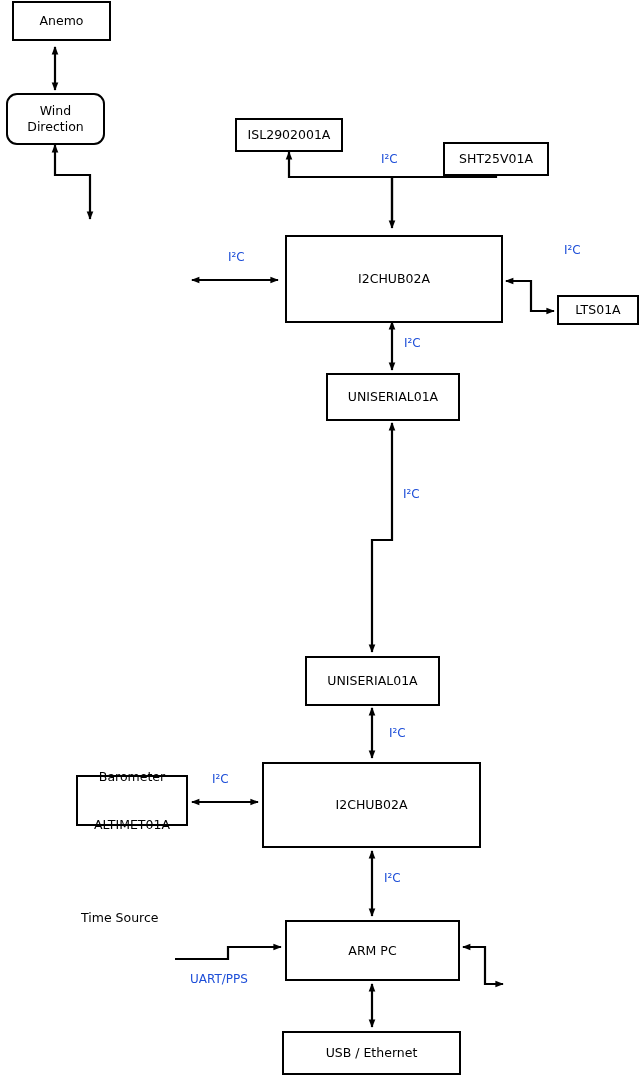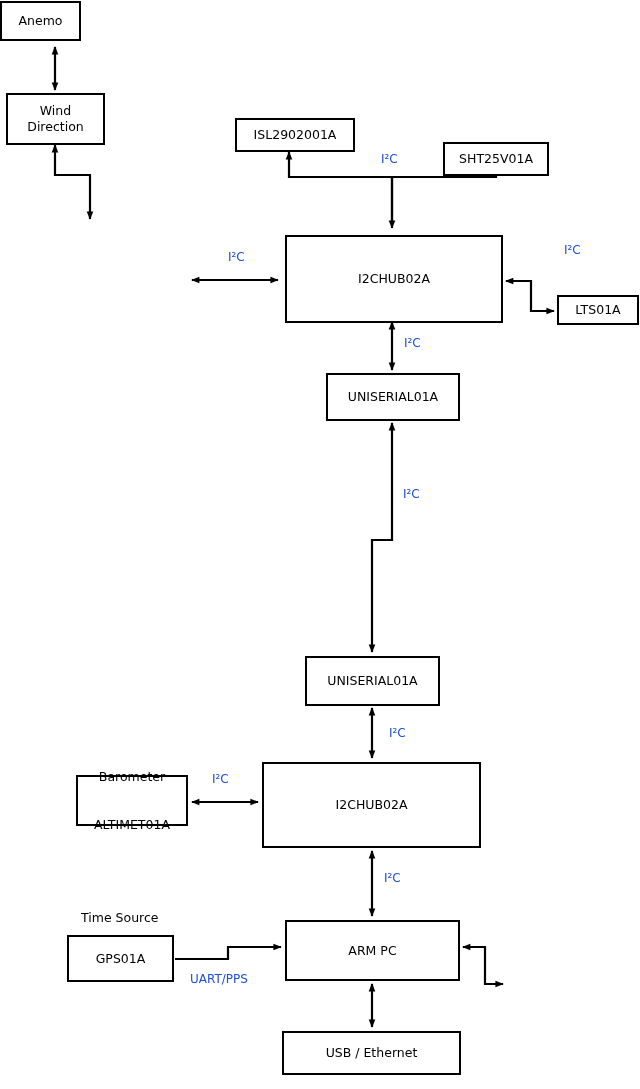--- a/index.html
+++ b/index.html
@@ -93,31 +93,31 @@
       <line x1="372" y1="851" x2="372" y2="916" marker-start="url(#ahs)" marker-end="url(#ah)"></line>
 
       <path d="M175,959 L228,959 L228,947 L281,947" marker-end="url(#ah)"></path>
 
       <path d="M463,947 L485,947 L485,984 L503,984" marker-start="url(#ahs)" marker-end="url(#ah)"></path>
 
       <line x1="372" y1="984" x2="372" y2="1027" marker-start="url(#ahs)" marker-end="url(#ah)"></line>
     </g>
   </svg>
 
-  <div class="node" style="left:0;top:1px;width:81px;height:40px;">
+  <div class="node" style="left:12px;top:1px;width:99px;height:40px;">
     <span class="lbl">Anemo</span>
   </div>
 
-  <div class="node" style="left:6px;top:93px;width:99px;height:52px;flex-direction:column;">
+  <div class="node" style="left:6px;top:93px;width:99px;height:52px;flex-direction:column;border-radius:11px;">
     <span class="lbl">Wind</span>
     <span class="lbl2">Direction</span>
   </div>
 
 
-  <div class="node" style="left:235px;top:118px;width:120px;height:34px;">
+  <div class="node" style="left:235px;top:118px;width:108px;height:34px;">
     <span class="lbl">ISL2902001A</span>
   </div>
 
   <div class="node" style="left:443px;top:118px;width:106px;height:34px;margin-top:24px;">
     <span class="lbl">SHT25V01A</span>
   </div>
 
   <div class="node" style="left:285px;top:235px;width:218px;height:88px;">
     <span class="lbl">I2CHUB02A</span>
   </div>
@@ -136,23 +136,20 @@
 
   <div class="node" style="left:262px;top:762px;width:219px;height:86px;">
     <span class="lbl">I2CHUB02A</span>
   </div>
 
   <div class="node" style="left:76px;top:775px;width:112px;height:51px;flex-direction:column;gap:32px;">
     <span class="lbl">Barometer</span>
     <span class="lbl2">ALTIMET01A</span>
   </div>
 
-  <div class="node" style="left:67px;top:935px;width:107px;height:47px;">
-    <span class="lbl">GPS01A</span>
-  </div>
 
   <div class="node" style="left:285px;top:920px;width:175px;height:61px;">
     <span class="lbl">ARM PC</span>
   </div>
 
 
   <div class="node" style="left:282px;top:1031px;width:179px;height:44px;">
     <span class="lbl">USB / Ethernet</span>
   </div>
 

